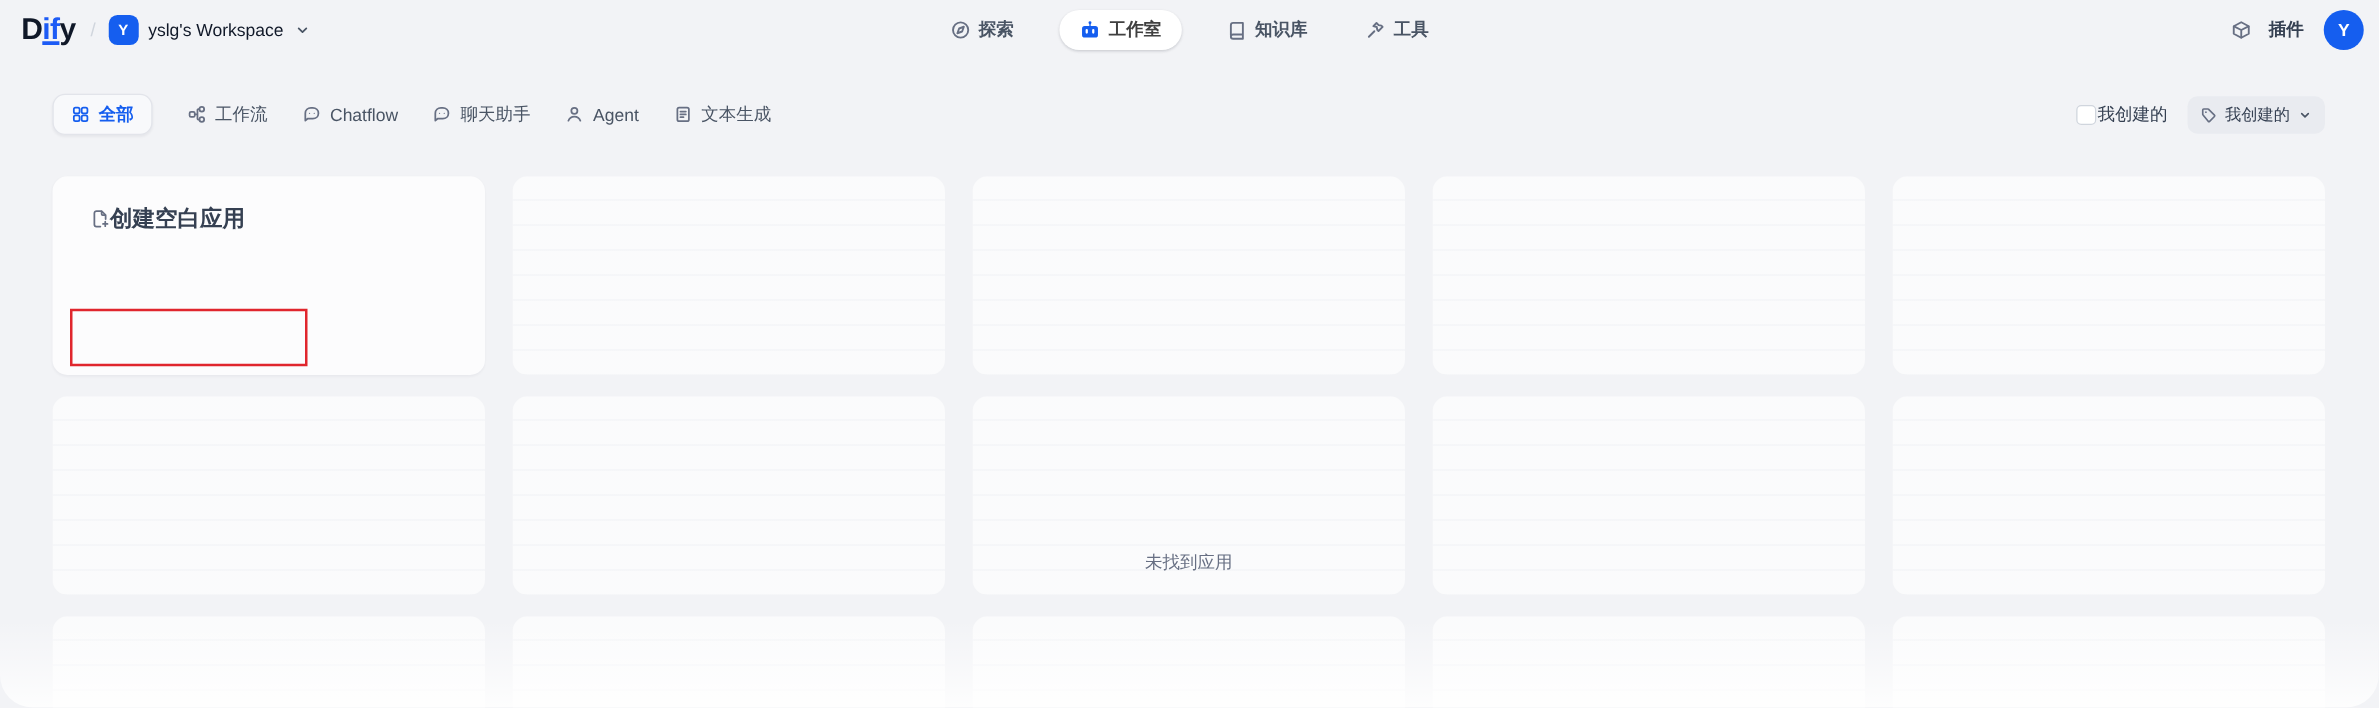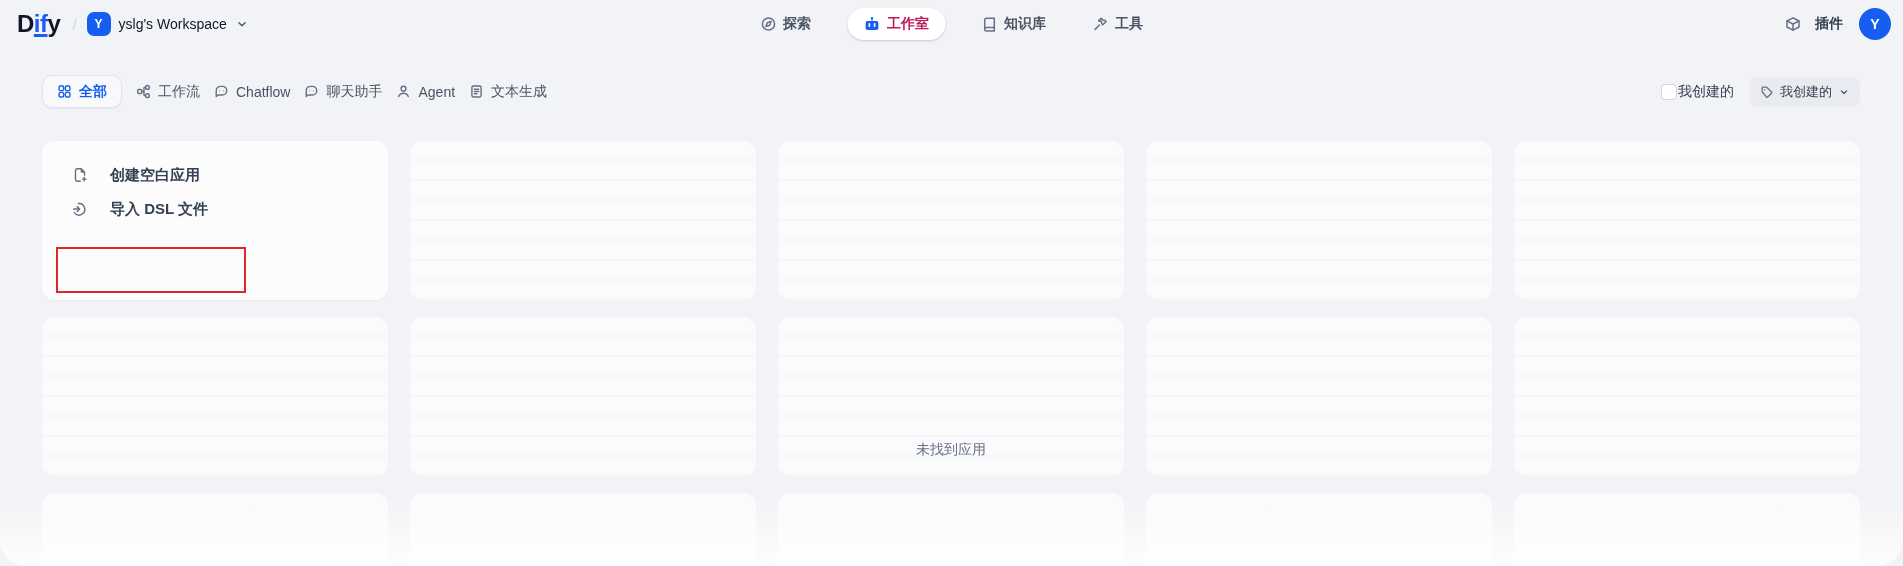--- a/index.html
+++ b/index.html
@@ -37,40 +37,40 @@
   .main-nav {
     position:absolute; left:50%; top:0; transform:translateX(-50%);
     height:48px; display:flex; align-items:center; gap:26px;
   }
   .nav-item {
     display:flex; align-items:center; gap:7px; font-size:14px; font-weight:600;
     color:#495464; cursor:pointer; padding:7px 10px; border-radius:999px;
   }
   .nav-item .nicon { display:inline-flex; color:#676f83; }
   .nav-item.active {
-    background:#fff; color:#be185d; padding:7px 16px;
+    background:#fff; color:#404040; padding:7px 16px;
     box-shadow:0 1px 2px rgba(16,24,40,.1), 0 1px 3px rgba(16,24,40,.08);
   }
   .nav-item.active .nicon { color:#155eef; }
 
   .header-right { margin-left:auto; display:flex; align-items:center; gap:16px; }
   .plugins-btn { display:flex; align-items:center; gap:14px; font-size:14px; font-weight:600; color:#354052; cursor:pointer;justify-content:space-between; }
   .plugins-btn .nicon { display:inline-flex; color:#676f83; }
   .user-avatar {
     width:32px; height:32px; border-radius:50%; background:#155eef; color:#fff;
     display:flex; align-items:center; justify-content:center;
     font-size:14px; font-weight:700; cursor:pointer;
   }
 
   
   .filter-row {
     margin-top:27px; padding:0 43px 0 42px;
     display:flex; align-items:center;
   }
-  .tabs { display:flex; align-items:center; gap:14px; }
+  .tabs { display:flex; align-items:center; gap:28px; }
   .tab {
     display:flex; align-items:center; gap:7px; font-size:14px;
     color:#495464; cursor:pointer; height:33px;
   }
   .tab .ticon { display:inline-flex; color:#676f83; }
   .tab.active {
     background:#f8f9fb; border:1px solid #e2e4ea; border-radius:10px;
     padding:0 14px; color:#155eef; font-weight:600;
     box-shadow:0 1px 2px rgba(16,24,40,.05);
   }
@@ -110,22 +110,22 @@
     background:#f7f8fa; border-radius:12px;
     background-image:repeating-linear-gradient(180deg, rgba(255,255,255,.45) 0 18px, rgba(242,243,246,.35) 18px 20px);
   }
   .create-card {
     position:relative; background:#fcfcfd; border-radius:12px;
     box-shadow:0 1px 2px rgba(16,24,40,.04);
     padding:17px 0 0 30px;
   }
   .create-title { font-size:12px; font-weight:600; color:#676f83; line-height:16px; margin-bottom:5px; }
   .create-item {
-    display:flex; align-items:center; gap:22px; height:34px;
-    font-size:15px; font-weight:600; color:#354052; cursor:pointer;
+    display:flex; align-items:center; gap:0; height:34px;
+    font-size:18px; font-weight:600; color:#354052; cursor:pointer;
   }
   .create-item .cicon { display:inline-flex; color:#676f83; }
   .red-outline {
     position:absolute; left:14px; top:106px; width:190px; height:46px;
     border:2px solid #e0262d; pointer-events:none;
   }
   .empty-state {
     position:absolute; left:50%; top:300px; transform:translateX(-50%);
     font-size:14px; color:#676f83; white-space:nowrap;
   }
@@ -296,29 +296,20 @@
     <div class="create-card">
       <div class="create-item">
         <span class="cicon">
           <svg width="16" height="16" viewBox="0 0 16 16" fill="none" stroke="currentColor" stroke-width="1.4" stroke-linecap="round" stroke-linejoin="round">
               <path d="M9.3 1.8H5.2a1.7 1.7 0 0 0-1.7 1.7v9a1.7 1.7 0 0 0 1.7 1.7h3.1M9.3 1.8l3.2 3.2M9.3 1.8v2.4c0 .4.4.8.8.8h2.4v3.2"></path>
               <path d="M12.2 10.3v3.6M10.4 12.1H14"></path>
             </svg>
         </span>
         <span>创建空白应用</span>
       </div>
-      <div class="create-item">
-        <span class="cicon">
-          <svg width="16" height="16" viewBox="0 0 16 16" fill="none" stroke="currentColor" stroke-width="1.4" stroke-linecap="round" stroke-linejoin="round">
-              <path d="M6.3 2.5a5.8 5.8 0 1 1-4 9.2"></path>
-              <path d="M1.7 8h5.8M5.2 5.6 7.6 8l-2.4 2.4"></path>
-            </svg>
-        </span>
-        <span>导入 DSL 文件</span>
-      </div>
       <div class="red-outline"></div>
     </div>
 
     <div class="app-card-skeleton"></div>
     <div class="app-card-skeleton"></div>
     <div class="app-card-skeleton"></div>
     <div class="app-card-skeleton"></div>
 
     <div class="app-card-skeleton"></div>
     <div class="app-card-skeleton"></div>

